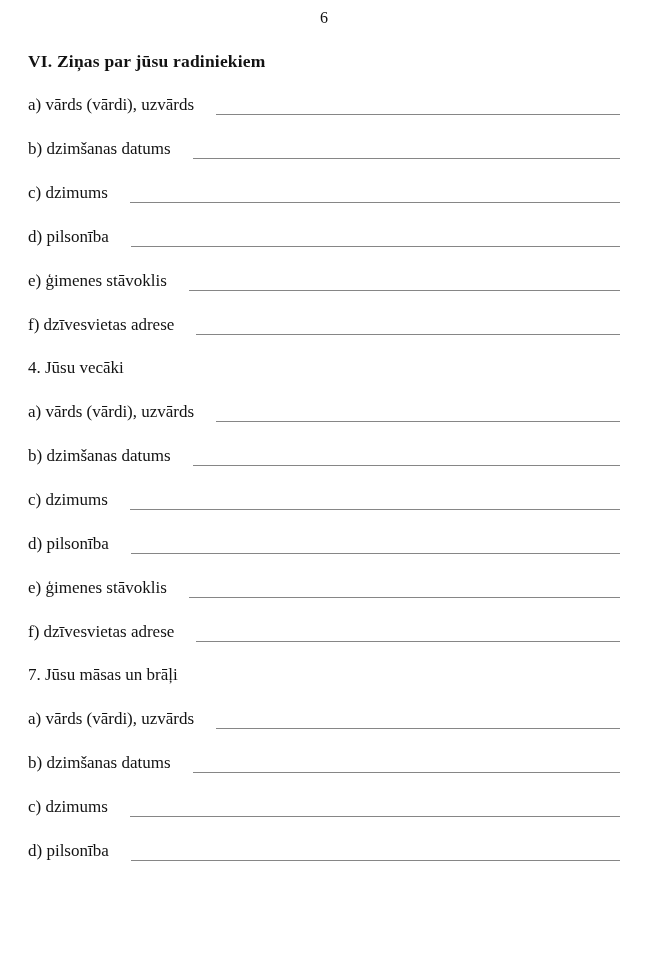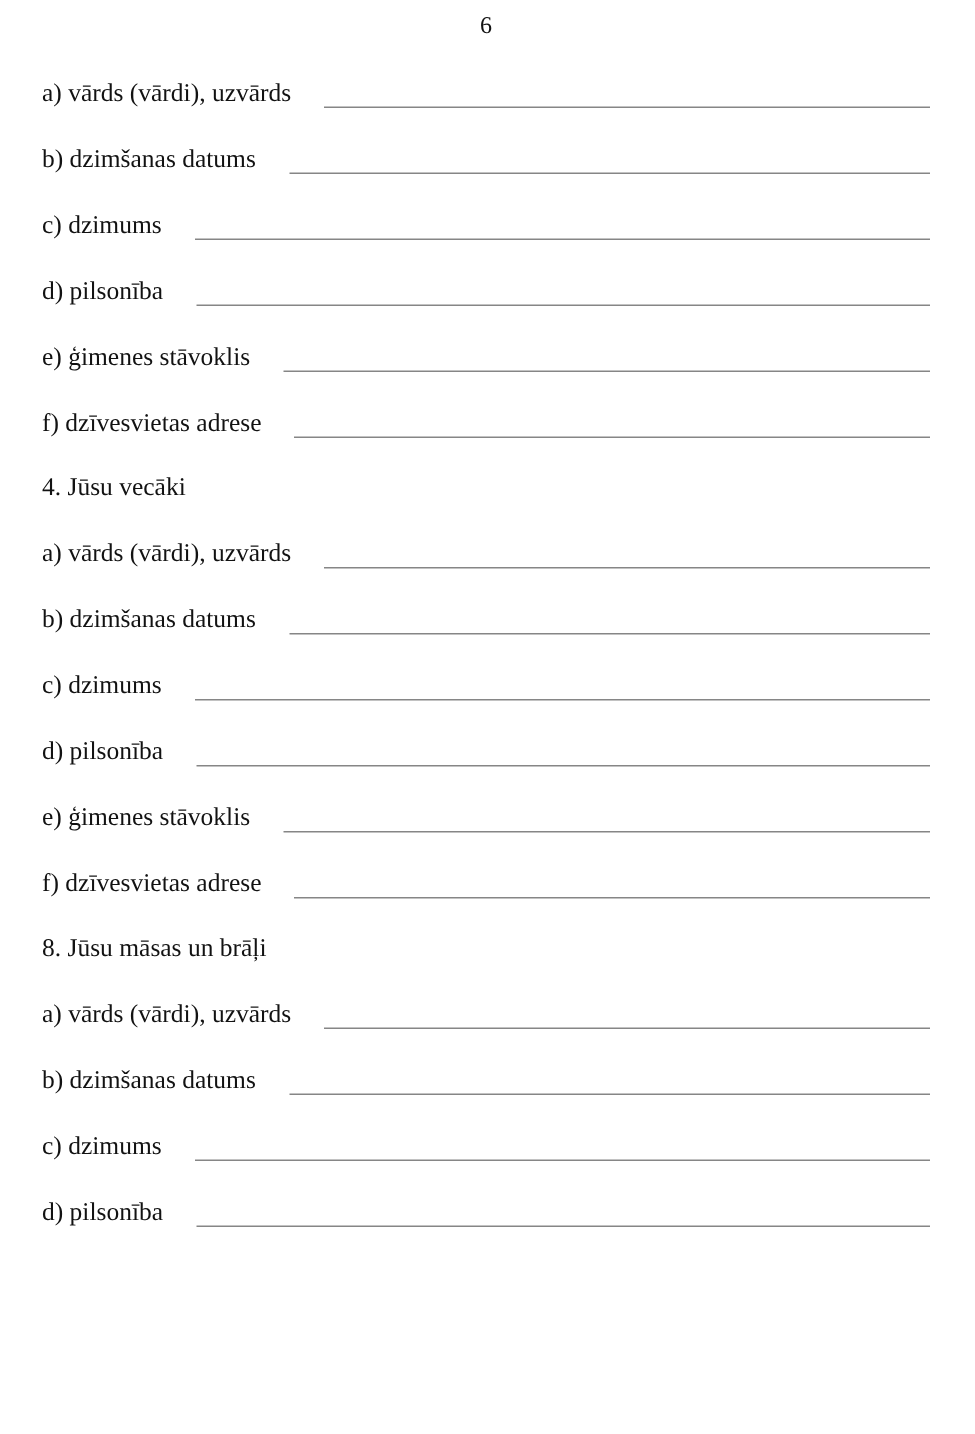--- a/index.html
+++ b/index.html
@@ -52,20 +52,21 @@
   .note-row { padding-left: 44px; }
   .note-row .fill { margin-left: 8px; }
 </style>
 </head>
 <body>
 
 <div class="doc">
 
   <div class="pageno">6</div>
 
+  <div class="heading">VI. Ziņas par jūsu radiniekiem</div>
 
 
   <div class="row">
     <span class="lbl">a) vārds (vārdi), uzvārds</span>
     <span class="fill"></span>
   </div>
   <div class="row">
     <span class="lbl">b) dzimšanas datums</span>
     <span class="fill"></span>
   </div>
@@ -107,21 +108,21 @@
   <div class="row">
     <span class="lbl">e) ģimenes stāvoklis</span>
     <span class="fill"></span>
   </div>
   <div class="row">
     <span class="lbl">f) dzīvesvietas adrese</span>
     <span class="fill"></span>
   </div>
 
 
-  <div class="sec-title">8. Jūsu māsas un brāļi</div>
+  <div class="sec-title">7. Jūsu māsas un brāļi</div>
 
   <div class="row">
     <span class="lbl">a) vārds (vārdi), uzvārds</span>
     <span class="fill"></span>
   </div>
   <div class="row">
     <span class="lbl">b) dzimšanas datums</span>
     <span class="fill"></span>
   </div>
   <div class="row">

